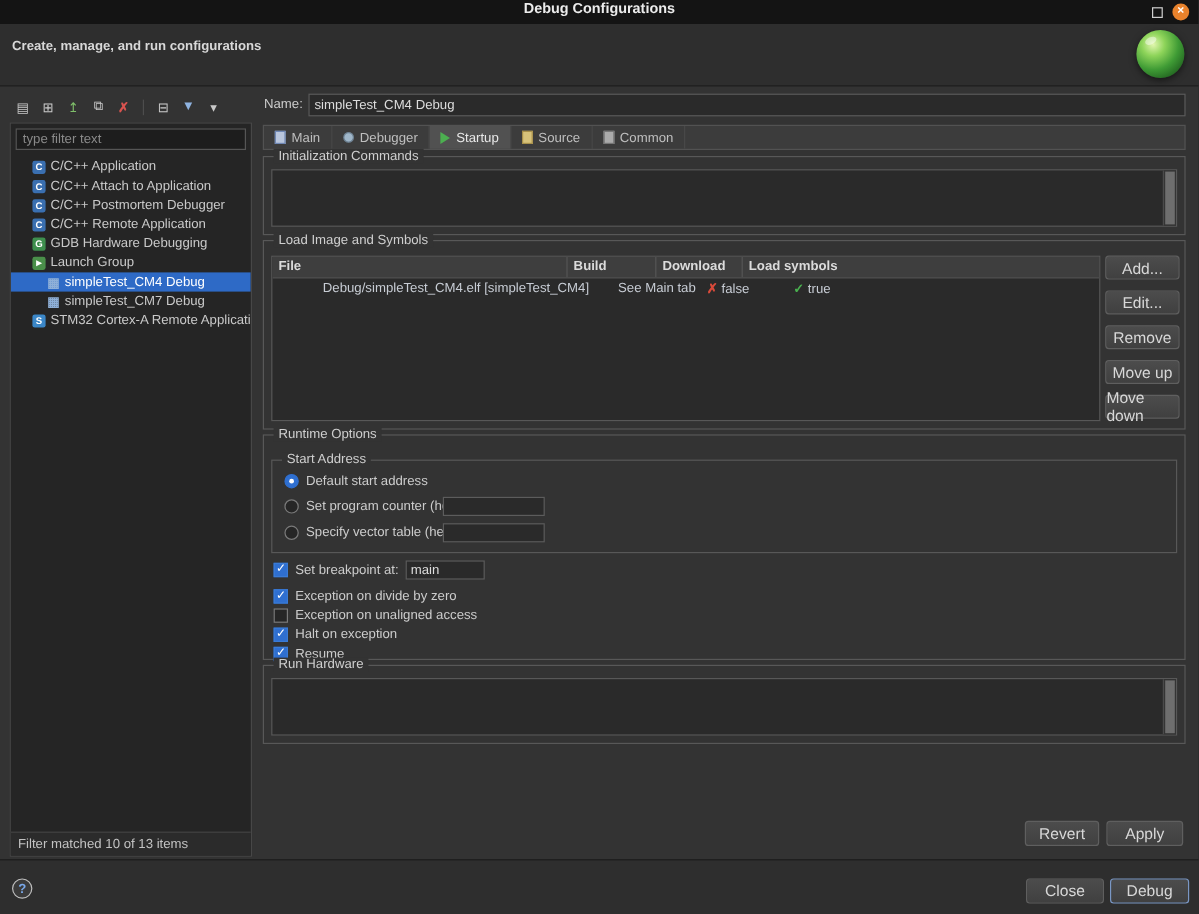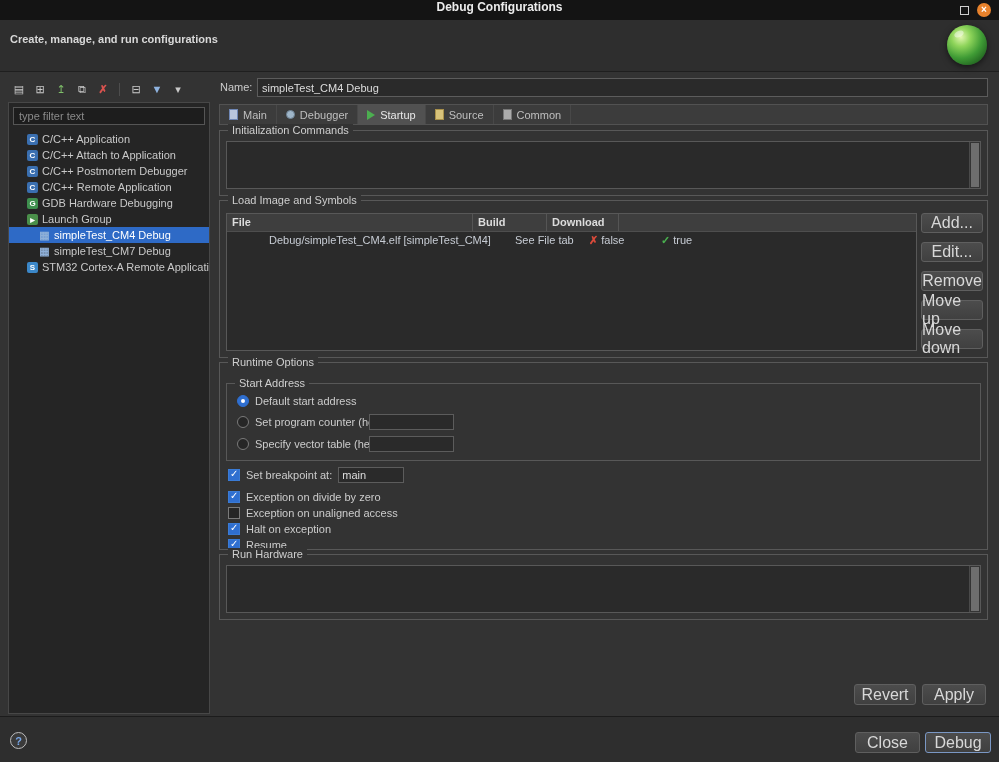--- a/index.html
+++ b/index.html
@@ -110,21 +110,21 @@
   .c-file { width:246px; flex:none; }
   .c-build { width:74px; flex:none; }
   .c-down { width:72px; flex:none; }
   .c-sym { flex:1; border-right:none; }
   .trow { display:flex; height:17px; color:#c7ccd4; flex:none;margin-left:37px; }
   .x-icon::before { content:"✗"; color:#d94a3a; font-weight:bold; margin-right:3px; }
   .check-icon::before { content:"✓"; color:#49b04f; font-weight:bold; margin-right:3px; }
 
   .side-btns { position:absolute; right:4px; top:12px; width:62px; display:flex; flex-direction:column; gap:9px; }
   .btn { height:20px; background:linear-gradient(#4c4c4c,#404040); border:1px solid #5f5f5f;
-         border-radius:3px; color:#d8d8d8; font-size:16px; display:flex; align-items:center; justify-content:center; }
+         border-radius:3px; color:#d8d8d8; font-size:13px; display:flex; align-items:center; justify-content:center; }
 
   
   .subgroup { position:absolute; left:6px; right:6px; top:20px; height:78px; border:1px solid #585858; }
   .radio-row { position:absolute; left:10px; right:10px; height:16px; display:flex; align-items:center; gap:6px; }
   .radio { width:12px; height:12px; border-radius:50%; border:1px solid #7a7a7a; background:#262626;
            flex:none; position:relative; }
   .radio.selected { background:#2f6fd0; border-color:#2f6fd0; }
   .radio.selected::after { content:""; position:absolute; left:3px; top:3px; width:4px; height:4px;
                            border-radius:50%; background:#ffffff; }
   .hex-input { position:absolute; left:132px; top:0; width:85px; height:16px; background:#2a2a2a;
@@ -211,20 +211,21 @@
       </div>
       <div class="tree-row child">
         <span class="ticon icon-chip"></span>
         <span>simpleTest_CM7 Debug</span>
       </div>
       <div class="tree-row">
         <span class="ticon icon-stm"></span>
         <span>STM32 Cortex-A Remote Application</span>
       </div>
     </div>
+    <div class="status-bar">Filter matched 10 of 13 items</div>
   </div>
 
   <div class="sash"></div>
 
   <div class="main-panel">
 
     <span class="name-label">Name:</span>
     <input class="name-input" value="simpleTest_CM4 Debug" style="">
 
     <div class="tabs">
@@ -260,24 +261,25 @@
       </div>
     </div>
 
     <div class="group group-load">
       <span class="group-title">Load Image and Symbols</span>
       <div class="table">
         <div class="thead">
           <div class="th c-file">File</div>
           <div class="th c-build">Build</div>
           <div class="th c-down">Download</div>
+          <div class="th c-sym">Load symbols</div>
         </div>
         <div class="trow">
           <div class="td c-file">Debug/simpleTest_CM4.elf [simpleTest_CM4]</div>
-          <div class="td c-build">See File tab</div>
+          <div class="td c-build">See Main tab</div>
           <div class="td c-down">
             <span class="x-icon"></span><span>false</span>
           </div>
           <div class="td c-sym">
             <span class="check-icon"></span><span>true</span>
           </div>
         </div>
       </div>
       <div class="side-btns">
         <div class="btn">Add...</div>

